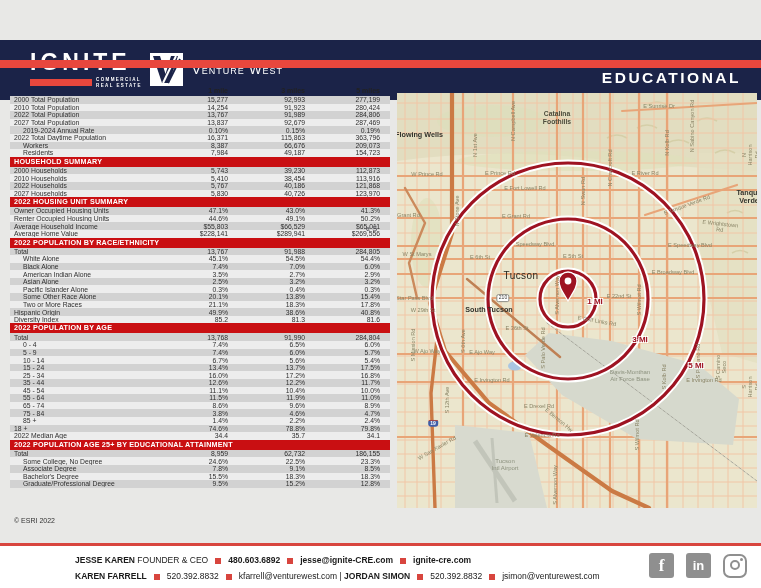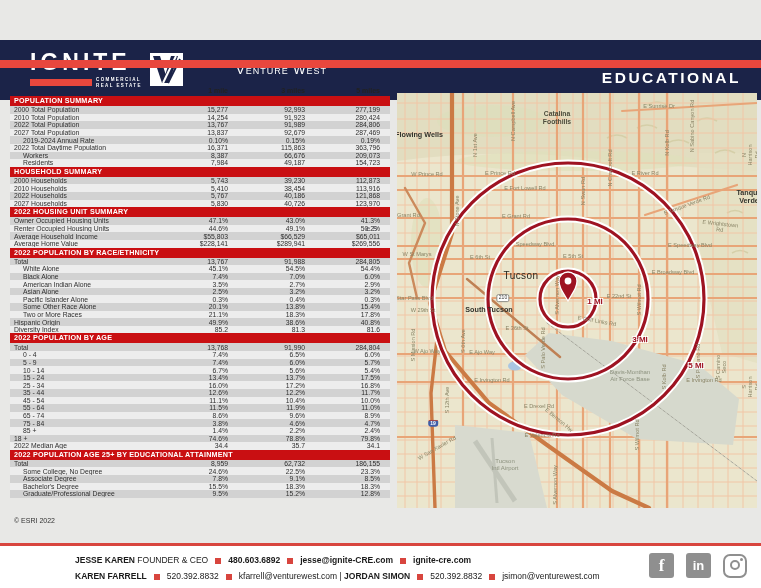--- a/index.html
+++ b/index.html
@@ -6,21 +6,21 @@
   .page{position:relative;width:761px;height:588px;overflow:hidden;background:#e8e8e6;font-family:"Liberation Sans",sans-serif;}
 
   
   .topbar{position:absolute;left:0;top:0;width:761px;height:60px;background:#1b2348;margin-top:40px;}
   .redstripe{position:absolute;left:0;top:60px;width:761px;height:8px;background:#e8473d;}
   .ignite{position:absolute;left:30px;top:11px;}
   .ignite-word{font-size:23px;font-weight:bold;letter-spacing:4px;color:#fff;line-height:1;}
   .ignite-sub{display:flex;margin-top:3px;align-items:center;}
   .ignite-bar{width:62px;height:7px;background:#e8473d;margin-right:4px;}
   .ignite-sub-text div{font-size:4.5px;font-weight:bold;color:#fff;letter-spacing:1.4px;line-height:1.25;}
-  .vw{position:absolute;left:150px;top:13px;display:flex;align-items:center;gap:44px;}
+  .vw{position:absolute;left:150px;top:13px;display:flex;align-items:center;}
   .vw-mark{width:33px;height:33px;background:#fff;}
   .vw-text{color:#fff;font-size:13px;margin-left:9px;font-variant:small-caps;letter-spacing:1px;}
   .demographics{position:absolute;right:20px;top:29px;color:#fff;font-size:15.5px;font-weight:bold;letter-spacing:2.5px;}
 
   
   .demo-table{position:absolute;left:10px;top:85px;width:380px;}
   .col-head{display:flex;align-items:center;height:11px;padding-right:10px;font-size:7px;font-weight:bold;color:#222;}
   .col-head .sp{flex:1;}
   .col-head .c0{width:60px;text-align:right;}
   .col-head .c1{width:77px;text-align:right;}
@@ -97,21 +97,20 @@
   <div class="redstripe"></div>
 
   <div class="demo-table">
     <div class="col-head">
       <div class="sp"></div>
       <div class="c0">1 mile</div>
       <div class="c1">3 miles</div>
       <div class="c2">5 miles</div>
     </div>
     <div id="tableBody">
-        <div class="sec-bar">POPULATION SUMMARY</div>
         <div class="row g">
           <div class="lab">2000 Total Population</div>
           <div class="val v0">15,277</div>
           <div class="val v1">92,993</div>
           <div class="val v2">277,199</div>
         </div>
         <div class="row w">
           <div class="lab">2010 Total Population</div>
           <div class="val v0">14,254</div>
           <div class="val v1">91,923</div>

